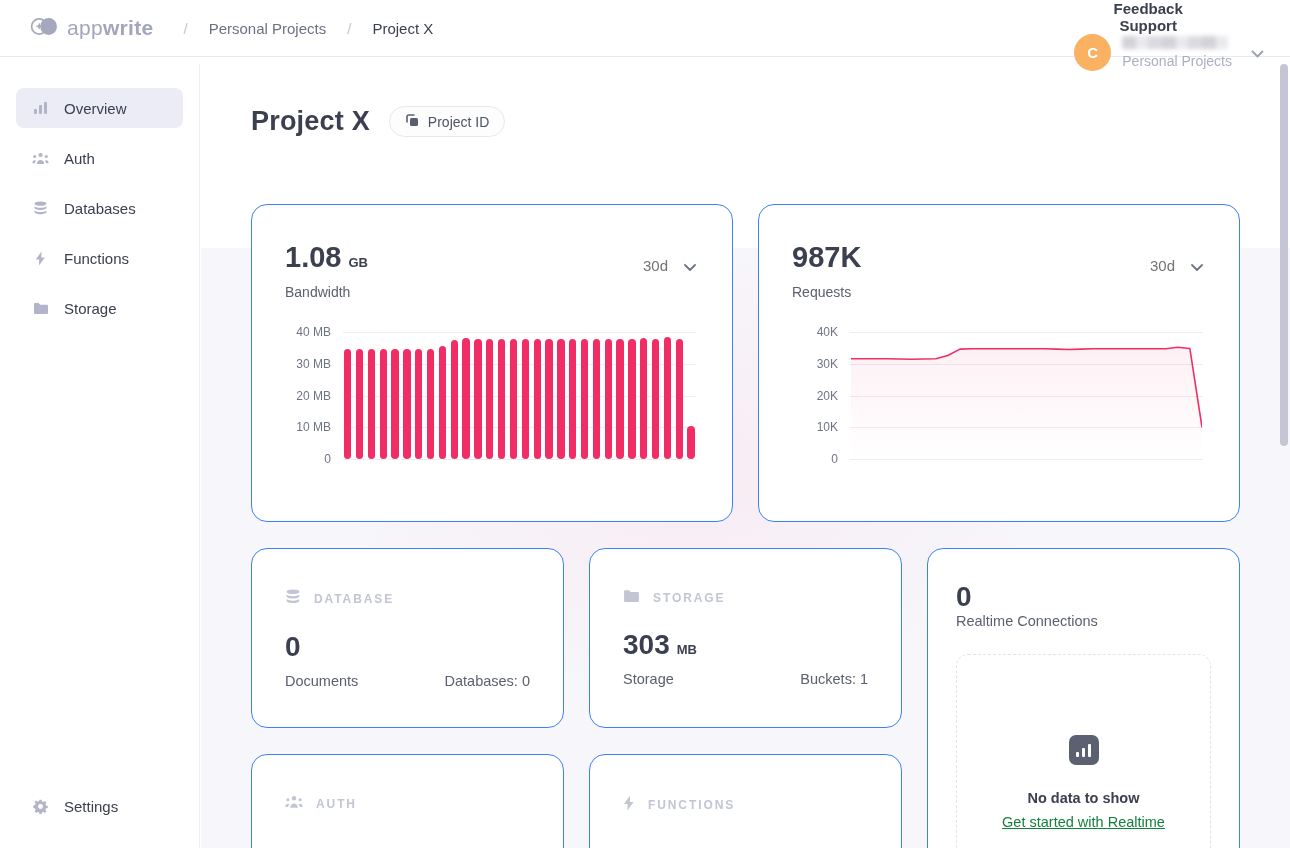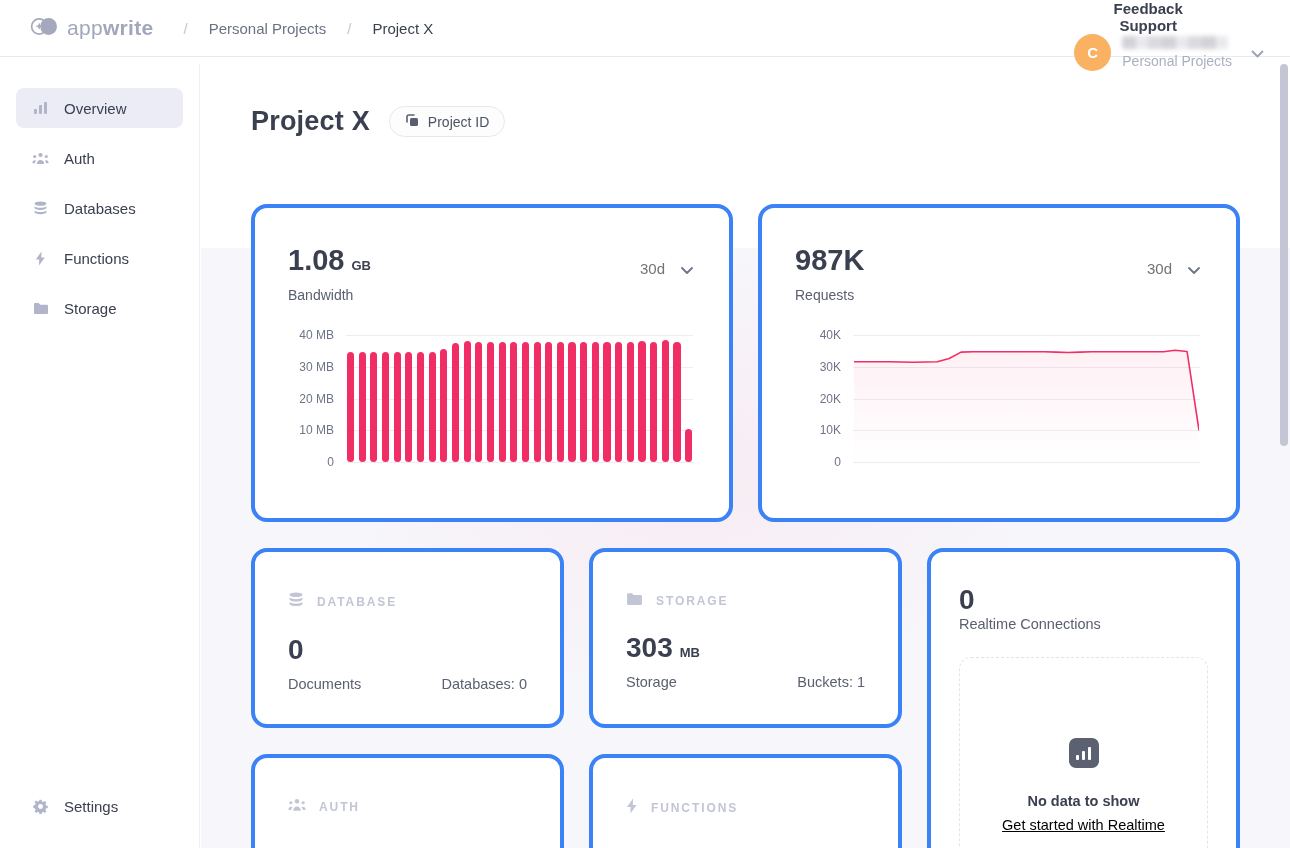--- a/index.html
+++ b/index.html
@@ -44,21 +44,21 @@
   .glow { position:absolute; top:170px; left:110px; width:760px; height:480px; pointer-events:none;
           background:radial-gradient(closest-side, rgba(240,46,101,.055), rgba(240,46,101,0)); }
   .content { position:relative; padding:0 50px; }
   .title-row { display:flex; align-items:center; gap:19px; padding-top:42px; }
   .page-title { font-size:27px; font-weight:700; color:#3b4050; letter-spacing:.2px; }
   .badge { display:inline-flex; align-items:center; gap:9px; height:31px; padding:0 15px;
            border:1px solid #e7e8ef; border-radius:16px; background:#fdfdfe; font-size:14px;
            color:#4c5365; cursor:pointer; }
 
   .charts-row { display:flex; gap:25px; margin-top:67px; }
-  .card { background:#fff; border:4px solid #3b82f6; border-radius:16px; }
+  .card { background:#fff; border:1px solid #3b82f6; border-radius:16px; }
   .chart-card { flex:1; height:318px; padding:36px 36px 0 33px; position:relative; }
   .metric-value { font-size:29px; font-weight:700; color:#3b4050; display:flex; align-items:baseline; gap:7px; }
   .metric-unit { font-size:13px; font-weight:700; }
   .metric-label { font-size:14px; color:#5b6070; margin-top:10px; }
   .period { position:absolute; top:52px; right:36px; display:flex; align-items:center; gap:16px;
             font-size:15px; color:#737373; cursor:pointer; }
 
   .chart { display:flex; margin-top:32px; }
   .y-axis { width:58px; position:relative; height:127px; flex:none; }
   .y-tick { position:absolute; right:12px; transform:translateY(-50%); font-size:12px; color:#6e7487; white-space:nowrap; }
@@ -79,21 +79,21 @@
 
   .tall-card { height:486px; padding:26px 28px; }
   .rt-value { font-size:28px; font-weight:700; color:#3b4050; margin-top:6px; }
   .rt-label { font-size:14.5px; color:#5b6070; }
   .empty-box { margin-top:25px; border:1px dashed #e3e4eb; border-radius:12px; height:330px;
                display:flex; flex-direction:column; align-items:center; padding-top:80px; }
   .nodata-icon { width:30px; height:30px; border-radius:7px; background:#5b6170;
                  display:flex; align-items:flex-end; justify-content:center; gap:2.5px; padding-bottom:8px; }
   .nodata-icon i { display:block; width:3.5px; background:#fff; border-radius:1px; }
   .nodata-title { font-size:14.5px; font-weight:700; color:#3b4050; margin-top:25px; }
-  .nodata-link { font-size:14.5px; color:#000000; text-decoration:underline; margin-top:8px; cursor:pointer; }
+  .nodata-link { font-size:14.5px; color:#15803d; text-decoration:underline; margin-top:8px; cursor:pointer; }
 
   .partial-card { padding:28px 33px; height:190px; }
 
   .scrollbar-thumb { position:absolute; top:64px; right:2px; width:8px; height:382px;
                      border-radius:4px; background:#c4c6d6; z-index:40; cursor:pointer; }
 </style>
 </head>
 <body>
 
 <div class="header">

